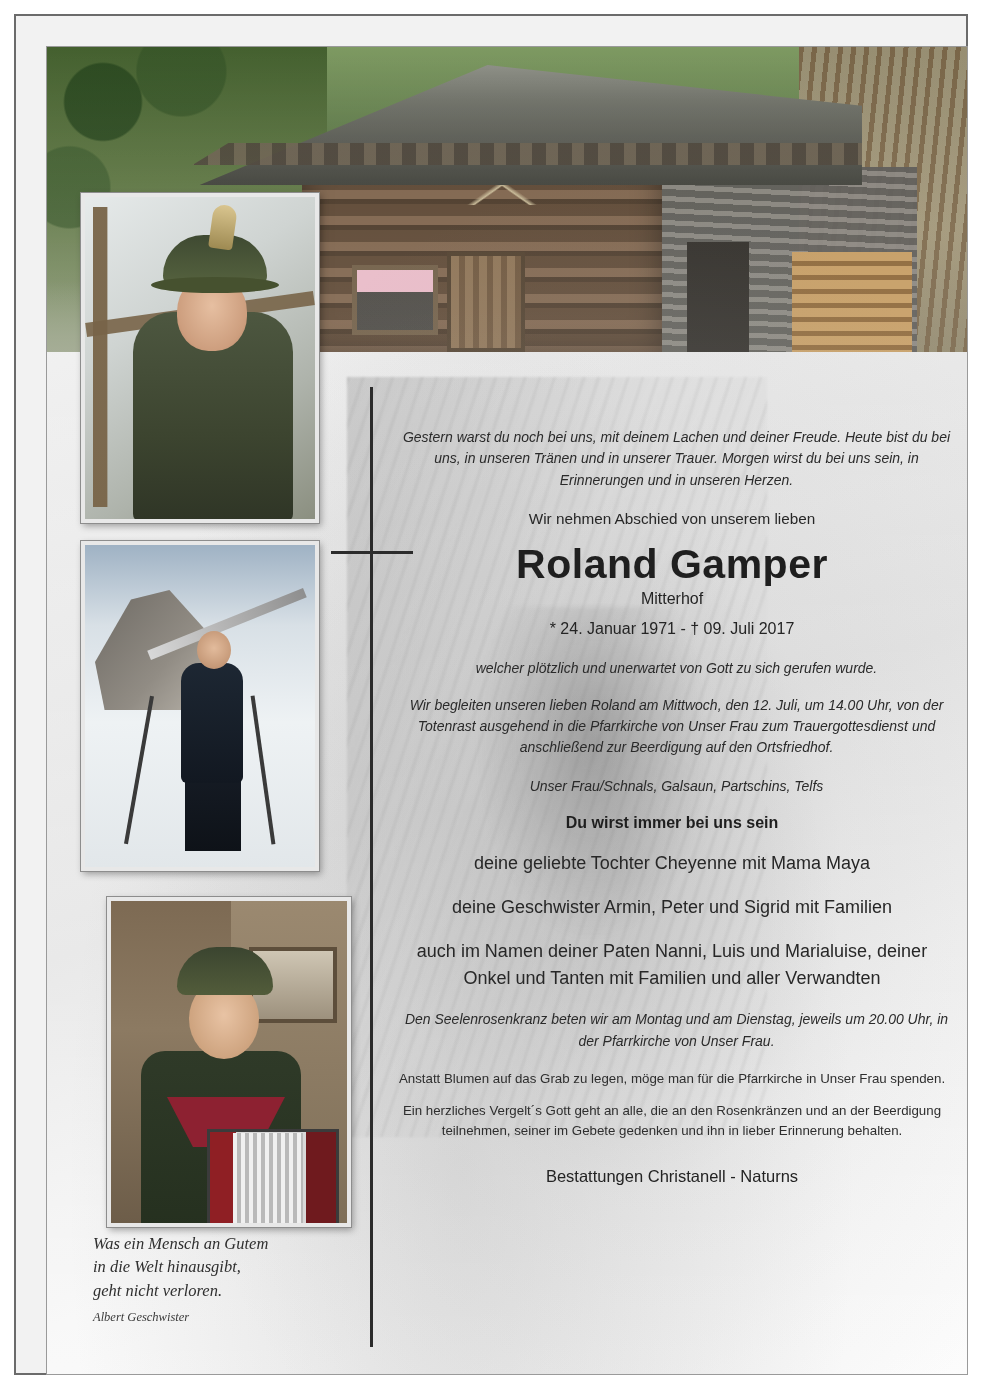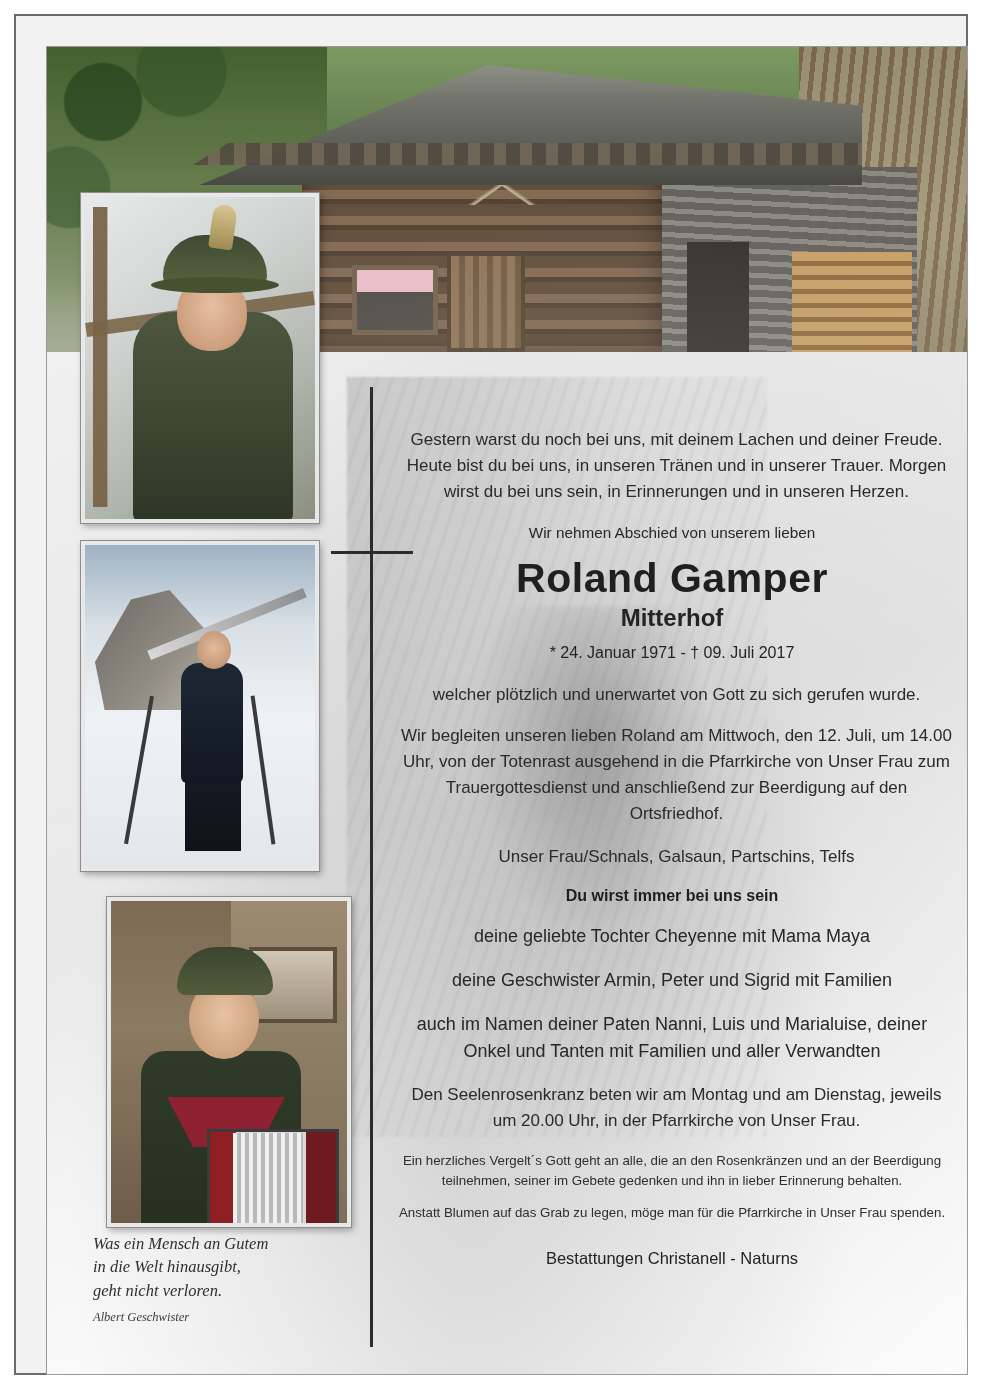--- a/index.html
+++ b/index.html
@@ -341,43 +341,44 @@
   
   .content {
     position: absolute;
     left: 345px;
     top: 380px;
     width: 560px;
     text-align: center;
     color: #272727;
   }
   .para {
-    font-size: 17px;
+    font-size: 14px;
     line-height: 1.53;
     margin: 0 0 17px 9px;
     color: #2a2a2a;
+    font-style: italic;
   }
   .para.tight { margin-bottom: 15px; }
   .lead {
     font-size: 15.3px;
     margin: 0 0 10px 0;
     line-height: 1.5;
   }
   .name {
     font-size: 41px;
     letter-spacing: 0.5px;
     margin: 10px 0 2px 0;
     color: #1f1f1f;
     font-weight: 700;
   }
   .hof {
-    font-size: 24px;
+    font-size: 16px;
     margin: 0 0 12px 0;
     color: #242424;
-    font-weight: 700;
+    font-weight: 400;
   }
   .dates {
     font-size: 16px;
     margin: 0 0 20px 0;
     color: #242424;
   }
   .bold-line {
     font-size: 16px;
     font-weight: bold;
     margin: 12px 0 18px 0;
@@ -477,20 +478,20 @@
         <div class="hof">Mitterhof</div>
         <div class="dates">* 24. Januar 1971  -  † 09. Juli 2017</div>
         <p class="para tight">welcher plötzlich und unerwartet von Gott zu sich gerufen wurde.</p>
         <p class="para">Wir begleiten unseren lieben Roland am Mittwoch, den 12. Juli, um 14.00 Uhr, von der Totenrast ausgehend in die Pfarrkirche von Unser Frau zum Trauergottesdienst und anschließend zur Beerdigung auf den Ortsfriedhof.</p>
         <p class="para">Unser Frau/Schnals, Galsaun, Partschins, Telfs</p>
         <p class="bold-line">Du wirst immer bei uns sein</p>
         <p class="family">deine geliebte Tochter Cheyenne mit Mama Maya</p>
         <p class="family">deine Geschwister Armin, Peter und Sigrid mit Familien</p>
         <p class="family">auch im Namen deiner Paten Nanni, Luis und Marialuise, deiner Onkel und Tanten mit Familien und aller Verwandten</p>
         <p class="para">Den Seelenrosenkranz beten wir am Montag und am Dienstag, jeweils um 20.00 Uhr, in der Pfarrkirche von Unser Frau.</p>
+        <p class="small">Anstatt Blumen auf das Grab zu legen, möge man für die Pfarrkirche in Unser Frau spenden.</p>
         <p class="small">Ein herzliches Vergelt´s Gott geht an alle, die an den Rosenkränzen und an der Beerdigung teilnehmen, seiner im Gebete gedenken und ihn in lieber Erinnerung behalten.</p>
-        <p class="small">Anstatt Blumen auf das Grab zu legen, möge man für die Pfarrkirche in Unser Frau spenden.</p>
         <p class="closing">Bestattungen Christanell - Naturns</p>
       </div>
 
     </div>
   </div>
 </div>
 
 </body></html>

